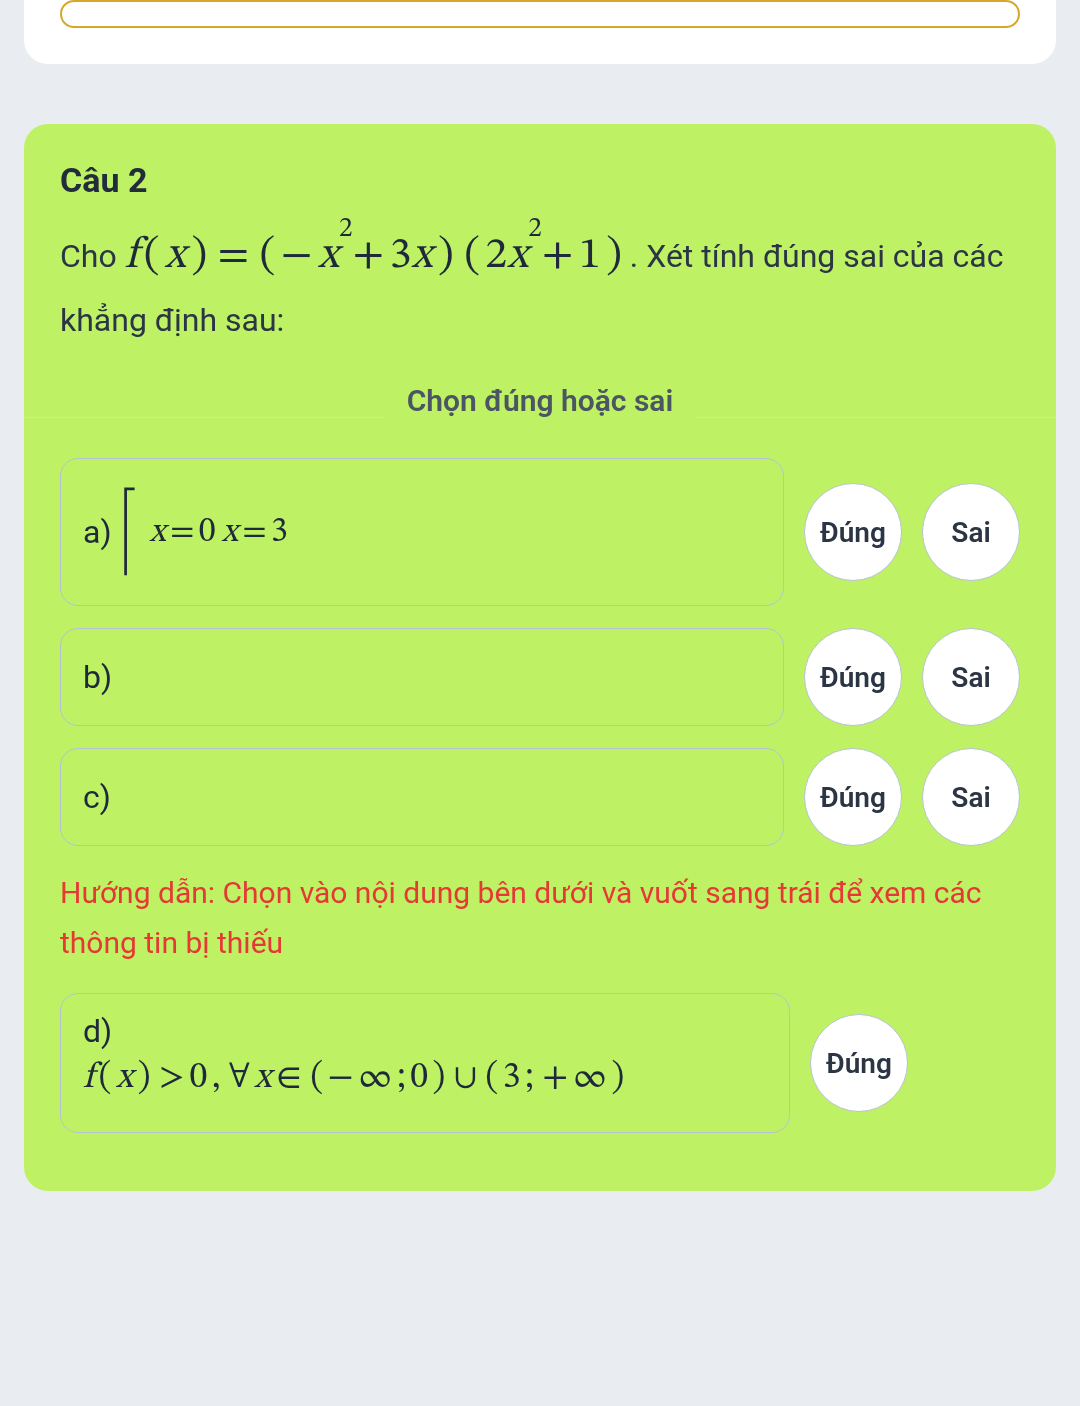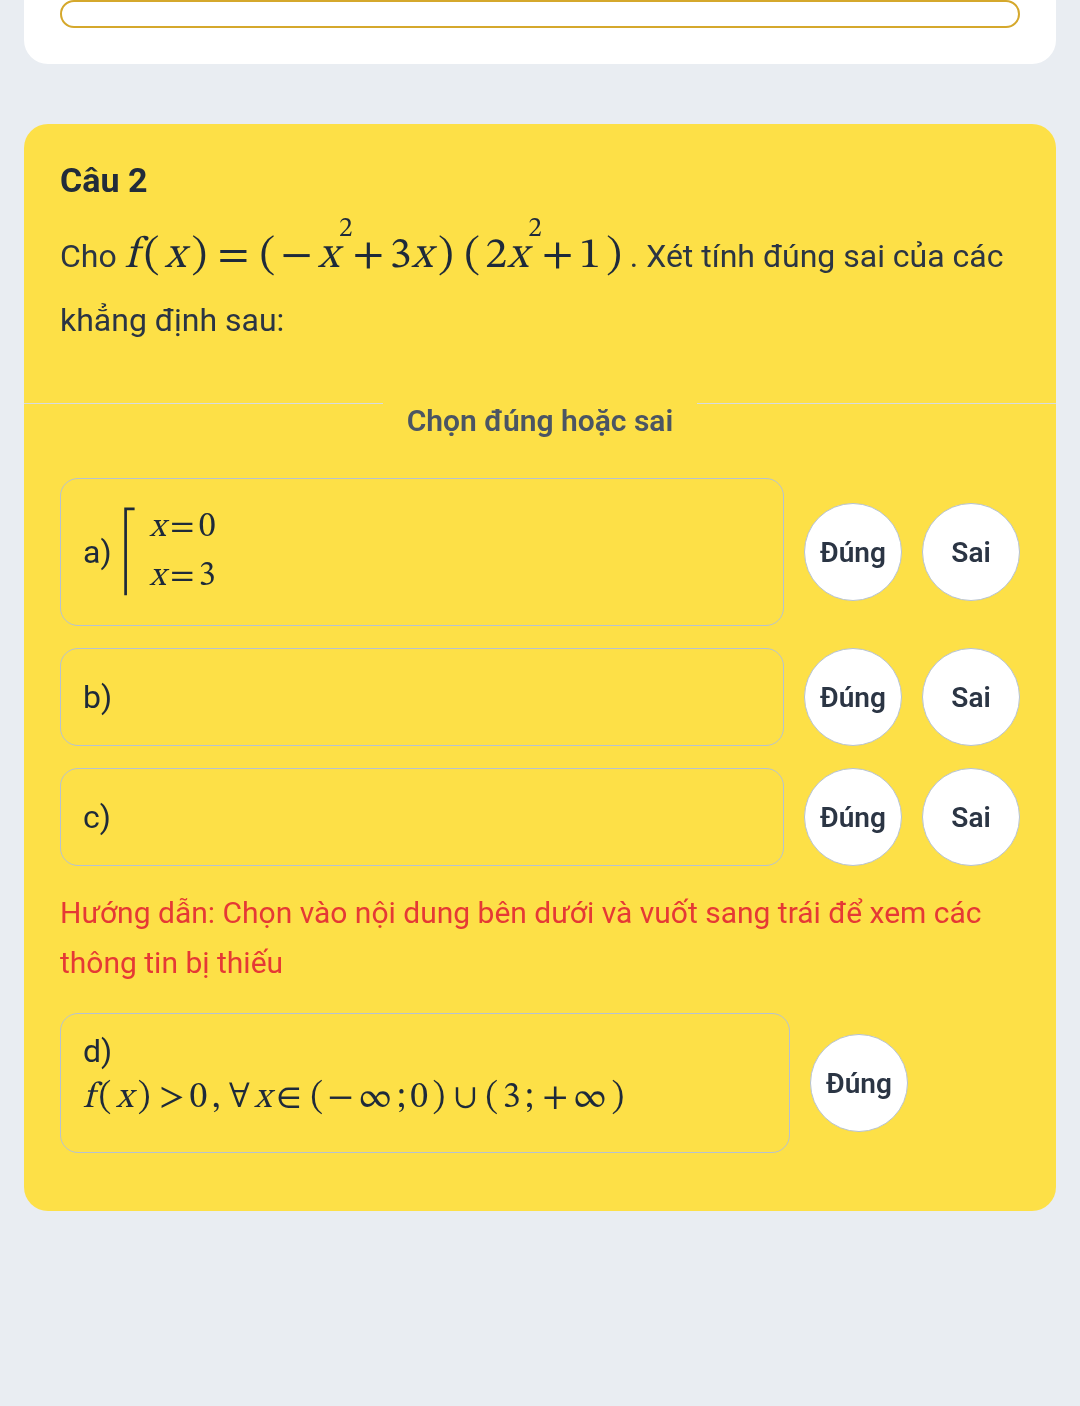--- a/index.html
+++ b/index.html
@@ -14,21 +14,21 @@
     border-radius: 0 0 24px 24px;
     margin: 0 24px 60px 24px;
     padding: 0 36px 36px 36px;
   }
   .yellow-box {
     border: 2px solid #d5a82c;
     border-radius: 14px;
     height: 28px;
   }
   .card {
-    background: #fde047;
+    background: #bef264;
     border-radius: 24px;
     margin: 0 24px;
     padding: 36px 36px;
   }
   .q-title {
     font-size: 34px;
     font-weight: 700;
     color: #222c3a;
     margin-bottom: 18px;
   }
@@ -41,22 +41,22 @@
     font-family: "Cambria Math", "STIX Two Math", "Times New Roman", serif;
     font-size: 44px;
     color: #1e2a3a;
     font-style: italic;
     white-space: nowrap;
   }
   .math .n { font-style: normal; }
   .math sup { font-size: 0.62em; position: relative; top: -0.55em; font-style: normal; }
   .divider-row {
     display: flex;
-    align-items: flex-start;
-    margin: 56px -36px 40px -36px;
+    align-items: flex-end;
+    margin: 36px -36px 40px -36px;
   }
   .divider-row .line {
     height: 1px;
     background: #d5dbe3;
     flex: 1;
   }
   .divider-row .label {
     font-size: 30px;
     font-weight: 600;
     color: #4b5563;
@@ -109,21 +109,21 @@
     align-items: center;
     vertical-align: middle;
   }
   .bracket-wrap svg {
     height: 90px;
     width: 22px;
     margin-right: 8px;
   }
   .bracket-lines {
     display: inline-flex;
-    flex-direction: column;
+    flex-direction: row;
     gap: 6px;
     text-align: center;
   }
   .bracket-lines .math { font-size: 34px; }
   .bb { font-family: "Cambria Math", serif; font-style: normal; }
 </style>
 </head>
 <body>
 
 <div class="card-partial">

